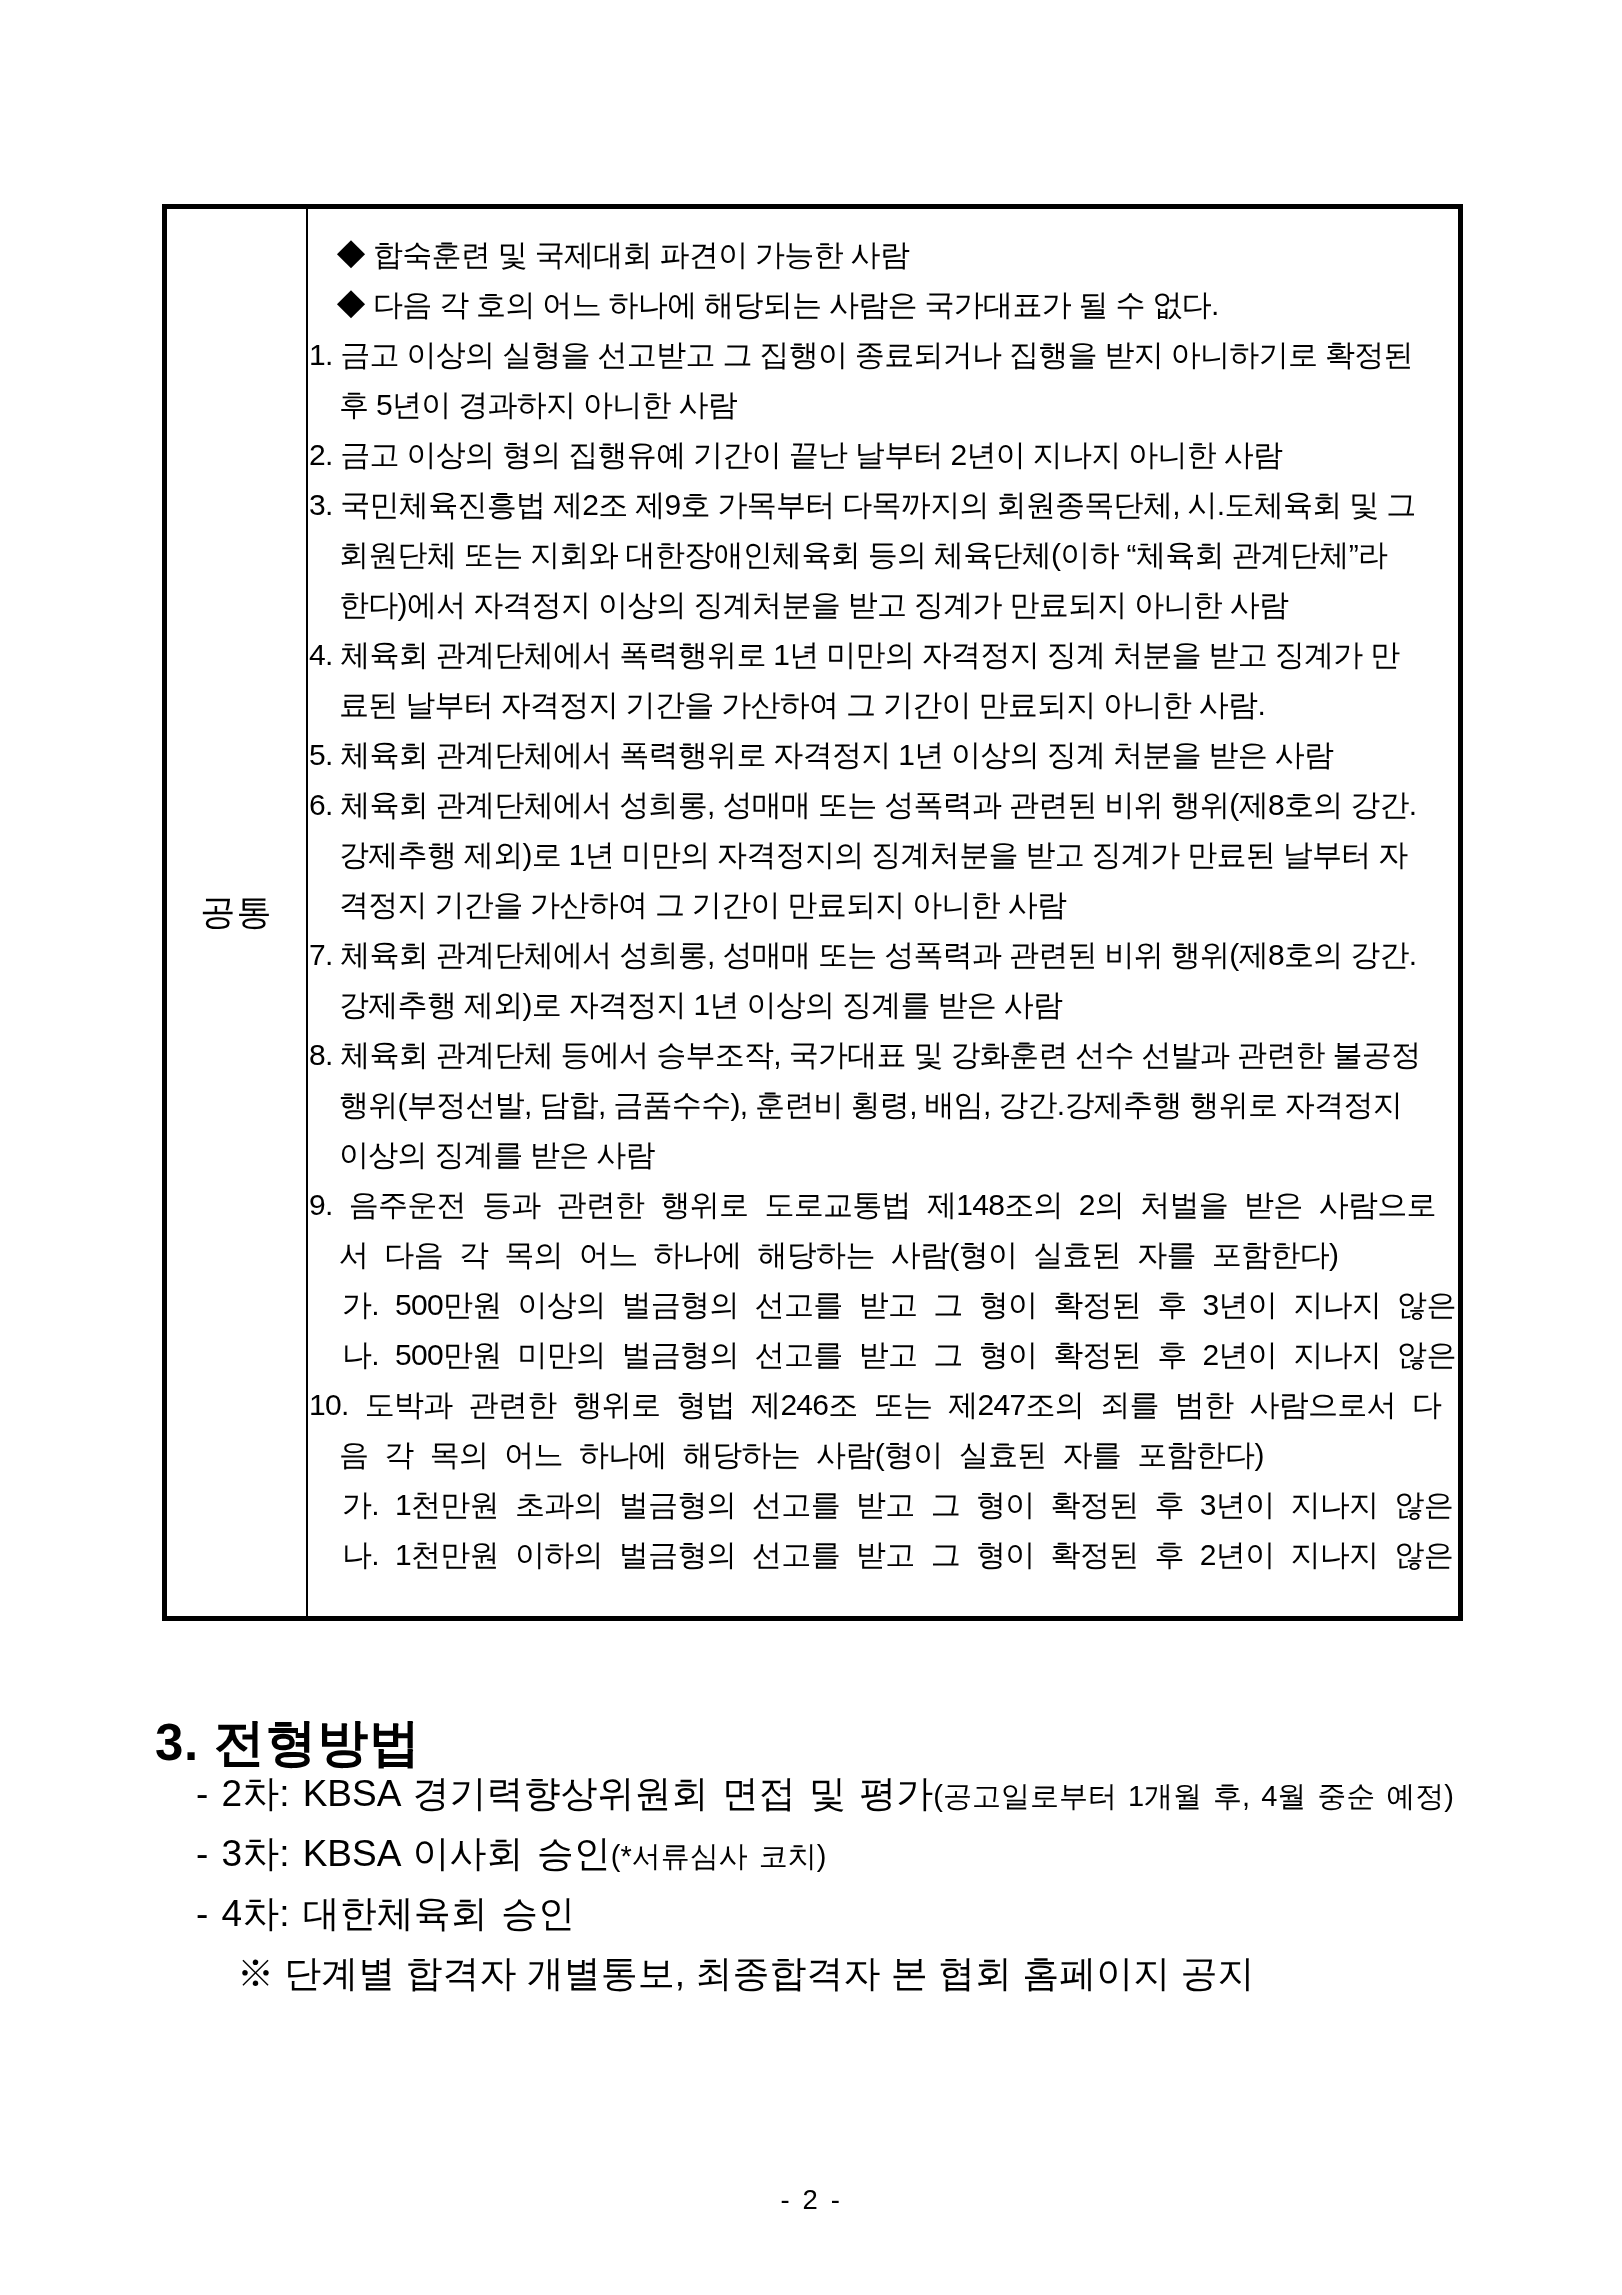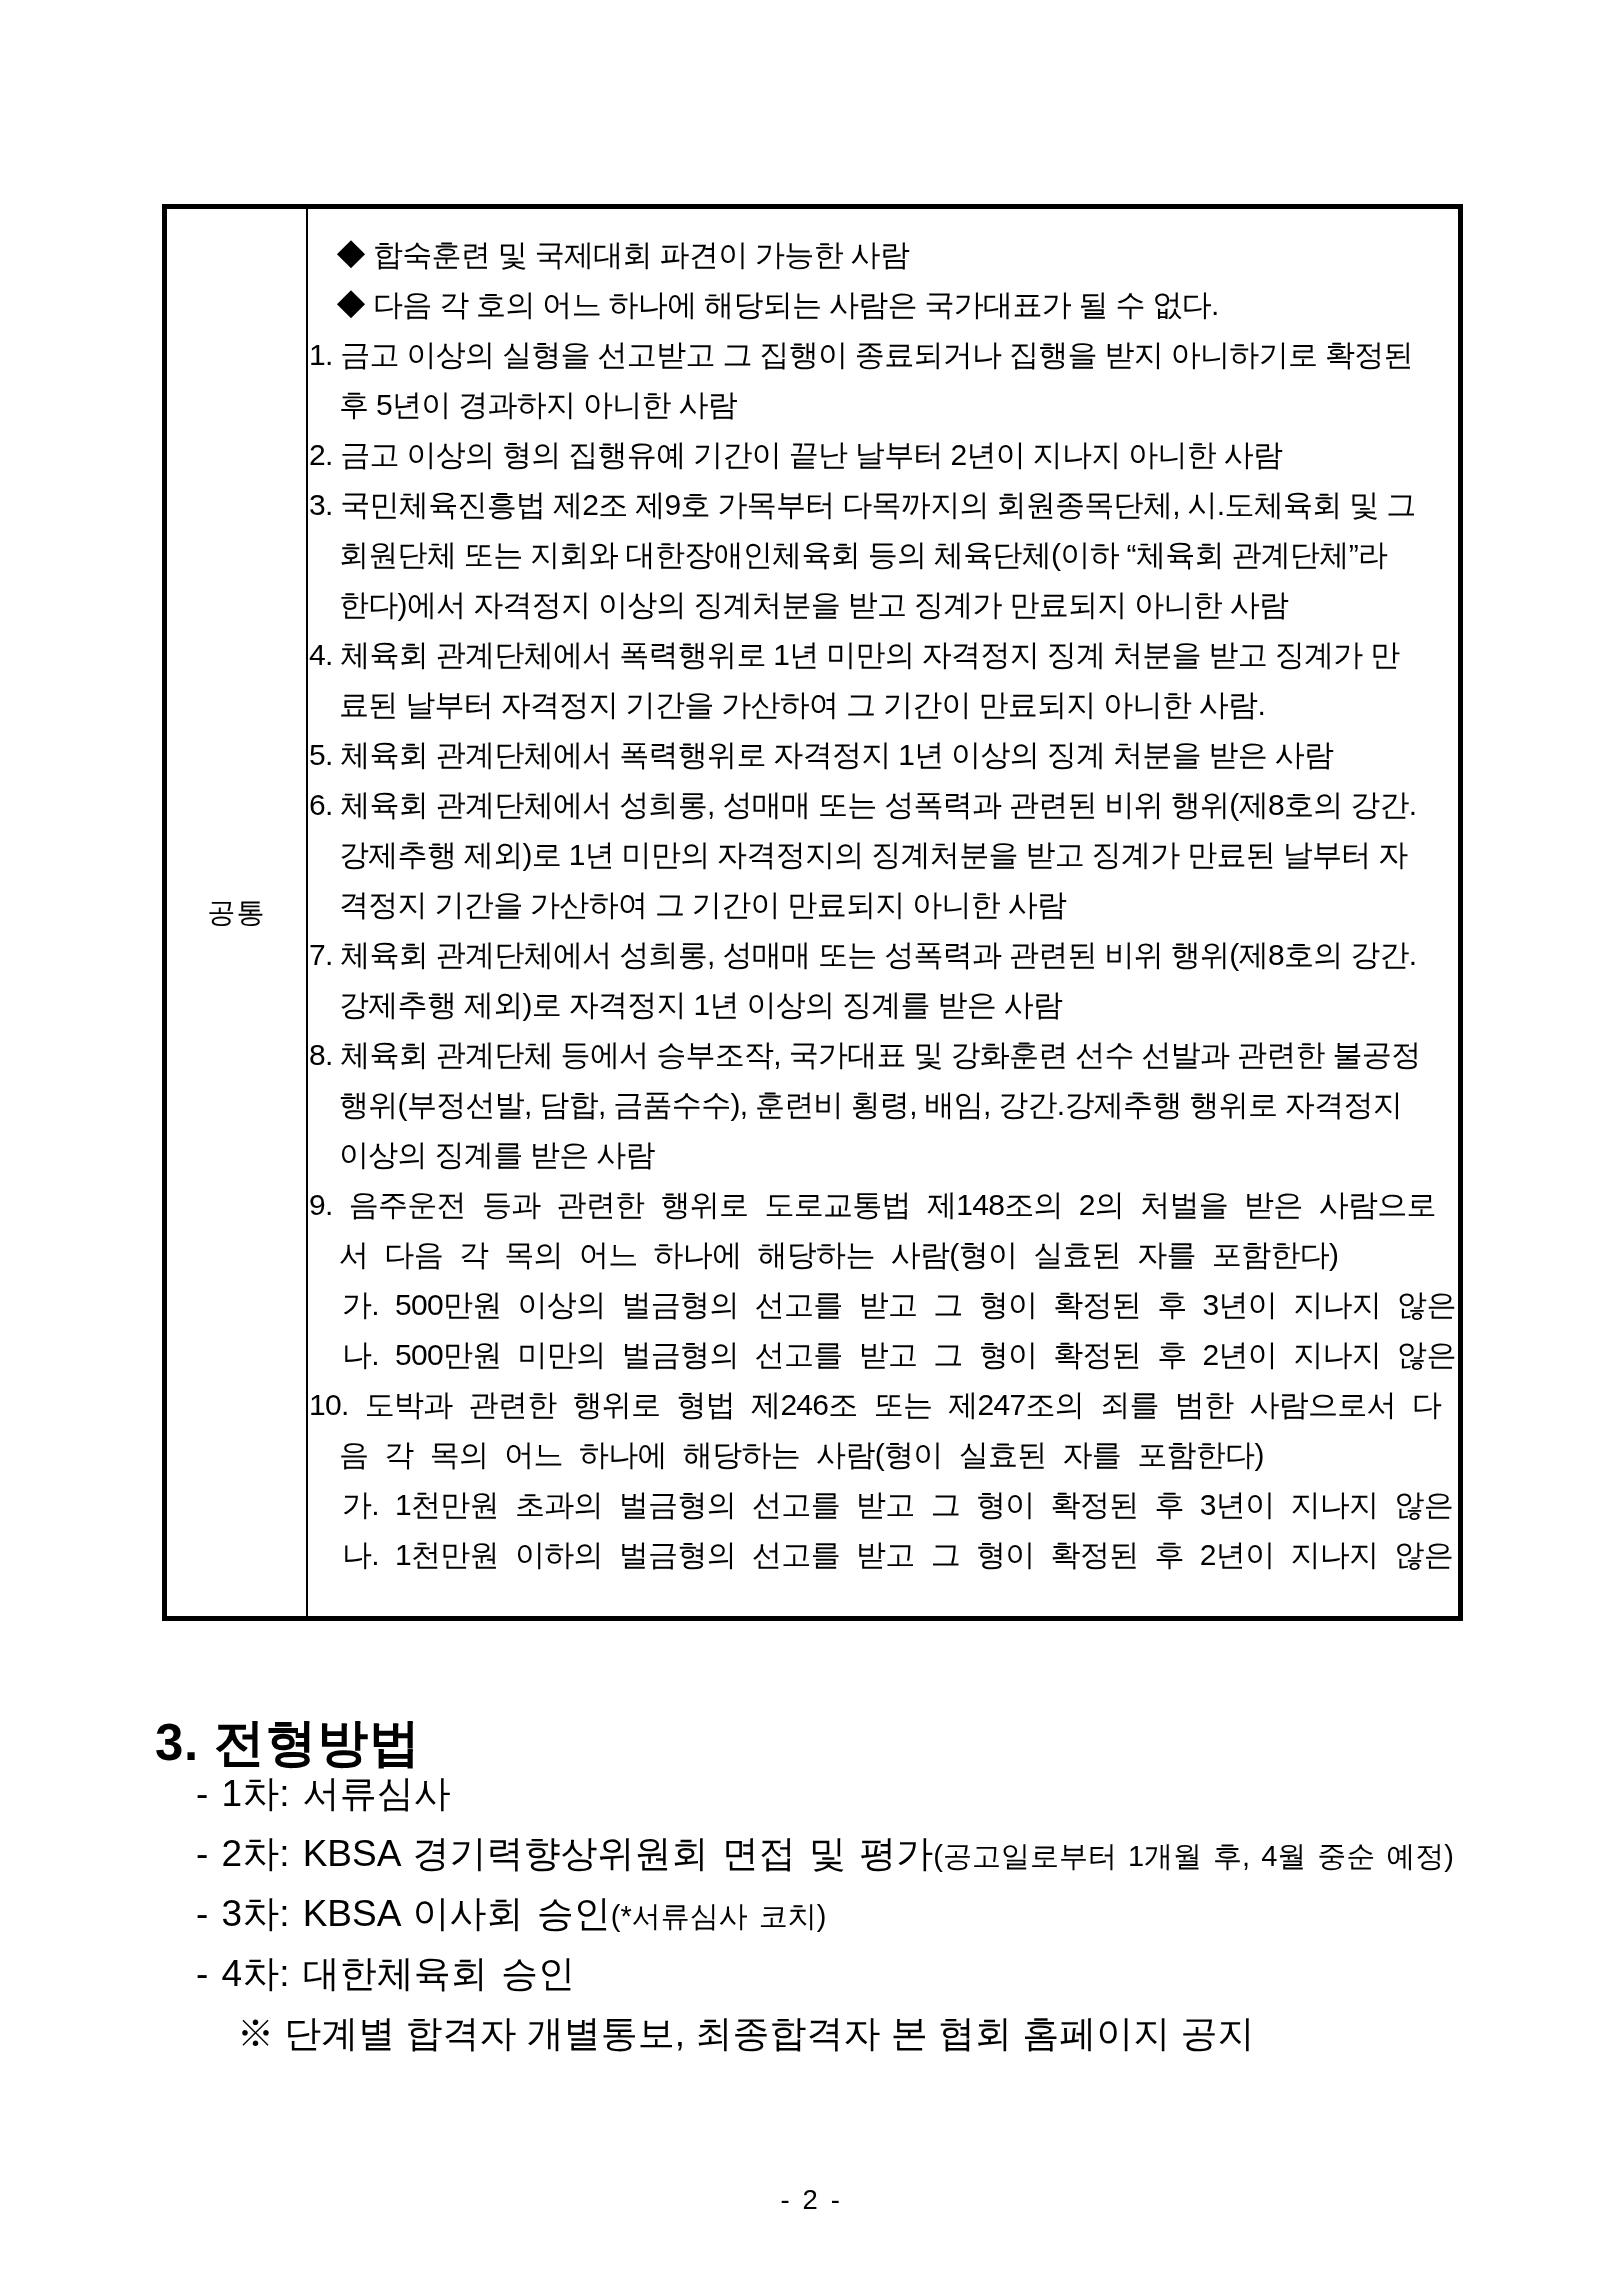--- a/index.html
+++ b/index.html
@@ -24,21 +24,21 @@
     display: flex;
     background: #ffffff;
   }
   .col-header {
     flex: 0 0 139px;
     width: 139px;
     border-right: 2.6px solid #000000;
     display: flex;
     align-items: center;
     justify-content: center;
-    font-size: 28px;
+    font-size: 35px;
     letter-spacing: 1.3px;
   }
   .col-body {
     flex: 1;
     padding-top: 21px;
     overflow: hidden;
   }
   .tline {
     height: 50px;
     line-height: 50px;
@@ -127,21 +127,20 @@
         <div class="tline first-num spread">10. 도박과 관련한 행위로 형법 제246조 또는 제247조의 죄를 범한 사람으로서 다</div>
         <div class="tline cont spread">음 각 목의 어느 하나에 해당하는 사람(형이 실효된 자를 포함한다)</div>
         <div class="tline first-sub spread">가. 1천만원 초과의 벌금형의 선고를 받고 그 형이 확정된 후 3년이 지나지 않은 사람</div>
         <div class="tline first-sub spread">나. 1천만원 이하의 벌금형의 선고를 받고 그 형이 확정된 후 2년이 지나지 않은 사람</div>
       </div>
   </div>
 
   <div class="section-heading">3. 전형방법</div>
 
   <div class="steps" id="steps">
-      <div class="step"><span>- 1차: 서류심사</span></div>
       <div class="step"><span>- 2차: KBSA 경기력향상위원회 면접 및 평가</span><span class="note">(공고일로부터 1개월 후, 4월 중순 예정)</span></div>
       <div class="step"><span>- 3차: KBSA 이사회 승인</span><span class="note">(*서류심사 코치)</span></div>
       <div class="step"><span>- 4차: 대한체육회 승인</span></div>
       <div class="footnote">※ 단계별 합격자 개별통보, 최종합격자 본 협회 홈페이지 공지</div>
     </div>
 
   <div class="page-footer">- 2 -</div>
 
 </div>
 

